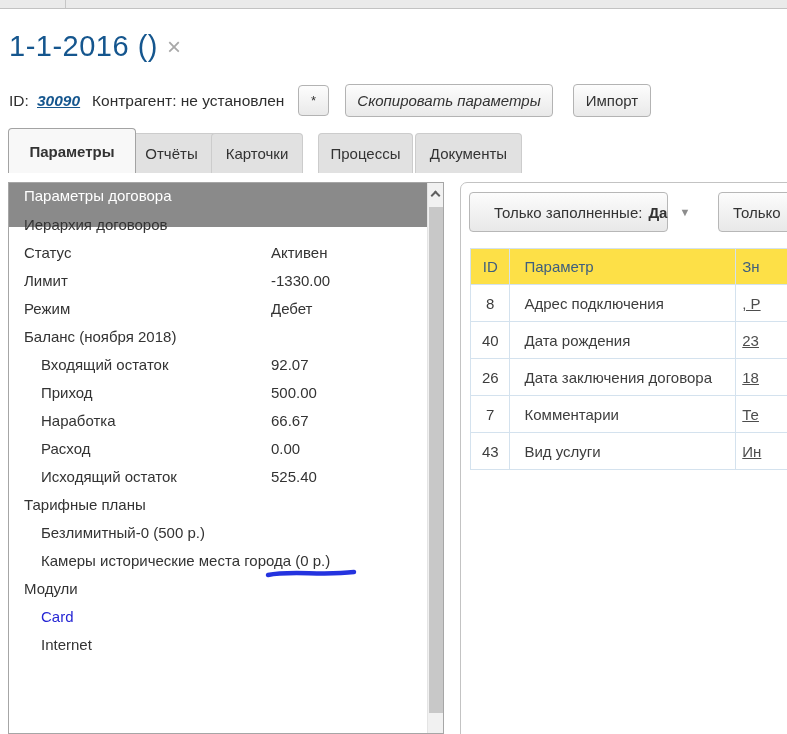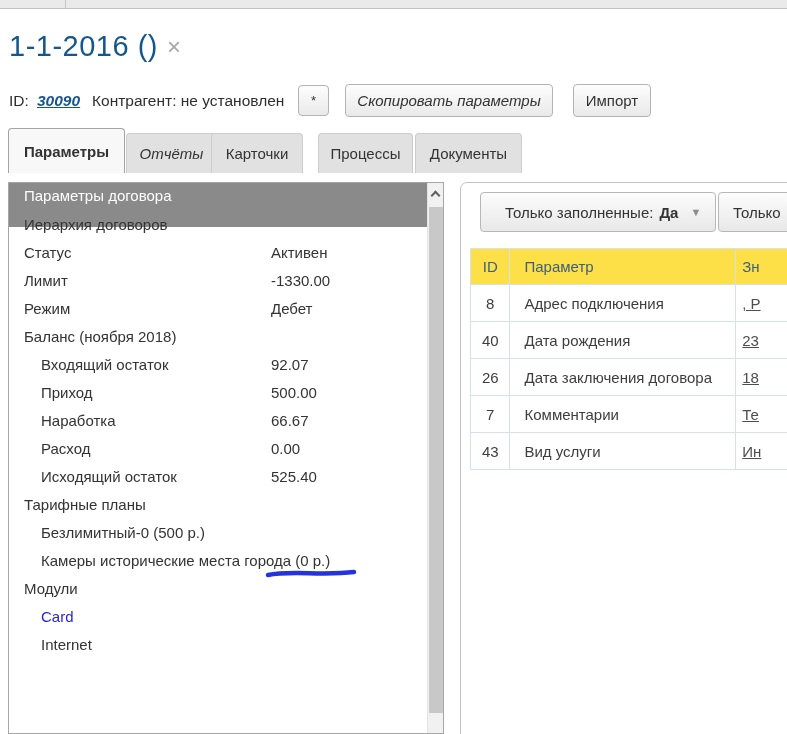--- a/index.html
+++ b/index.html
@@ -26,25 +26,25 @@
   .btn { position:absolute; border:1px solid #b3b3b3; border-radius:4px;
          background:linear-gradient(#fdfdfd,#e9e9e9); font-size:15px; color:#333;
          display:flex; align-items:center; justify-content:center; cursor:pointer; white-space:nowrap; }
   .btn-star   { left:298px; top:85px; width:31px; height:31px; font-size:13px; }
   .btn-copy   { left:345px; top:84px; width:208px; height:33px;font-style:italic; }
   .btn-import { left:573px; top:84px; width:78px;  height:33px; }
 
   
   .tab { position:absolute; display:flex; align-items:center; justify-content:center;
          font-size:15px; color:#333; cursor:pointer; border-radius:4px 4px 0 0; }
-  .tab.active { left:8px; top:128px; width:117px; height:45px; background:#f8f8f8;
+  .tab.active { left:8px; top:128px; width:128px; height:45px; background:#f8f8f8;
                 border:1px solid #a3a3a3; border-bottom:none; font-weight:bold; z-index:2; }
   .tab.inactive { top:133px; height:40px; background:#e1e1e1;
                   border:1px solid #cccccc; border-bottom:none; }
-  .tab.t1 { left:126px; width:91px;font-style:italic; }
+  .tab.t1 { left:126px; width:91px; }
   .tab.t2 { left:211px; width:92px; }
   .tab.t3 { left:318px; width:95px; }
   .tab.t4 { left:415px; width:107px;text-align:right; }
 
   
   .left-panel { position:absolute; left:8px; top:182px; width:436px; height:552px;
                 border:1px solid #a6a6a6; background:#fff; }
   .lp-header { position:absolute; left:0; top:0; width:418px; height:44px;
                background:#8a8a8a; color:#fff; line-height:26px; padding-left:15px;
                font-size:15px; cursor:default; }
@@ -65,21 +65,21 @@
   .lp-thumb { position:absolute; left:1px; top:24px; width:14px; height:506px;
               background:#c8c8c8; cursor:pointer; }
 
   
   .right-panel { position:absolute; left:460px; top:182px; width:360px; height:570px;
                  border:1px solid #c3c3c3; border-radius:7px 0 0 0; background:#fff; }
   .filter-btn { position:absolute; top:9px; height:40px; border:1px solid #b7b7b7;
                 border-radius:4px; background:linear-gradient(#fcfcfc,#e8e8e8);
                 display:flex; align-items:center; font-size:15px; color:#333;
                 padding:0 14px; cursor:pointer; white-space:nowrap; }
-  .filter-filled { left:19px; width:236px;padding-left:24px; }
+  .filter-filled { left:8px; width:199px;padding-left:24px; }
   .filter-filled .fval { font-weight:bold; margin-left:6px; }
   .filter-filled .arrow { color:#8d8d8d; font-size:11px; margin-left:12px; }
   .filter-second { left:257px; width:118px; }
 
   
   .param-table { position:absolute; left:9px; top:65px; border-collapse:collapse;
                  font-size:15px; table-layout:fixed; }
   .param-table th { background:#fde047; color:#3e5e7e; font-weight:normal; height:36px; }
   .param-table td { height:37px; color:#3d3d3d; background:#fff; }
   .param-table th, .param-table td { border:1px solid #d4e2ee; text-align:left;

